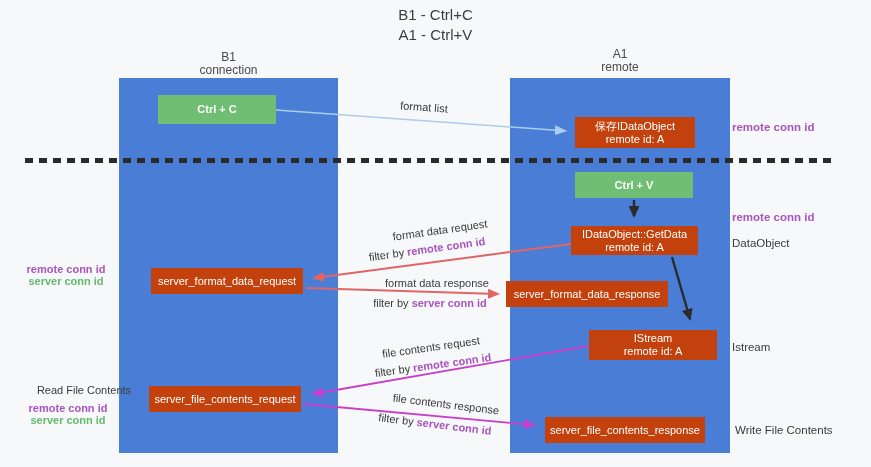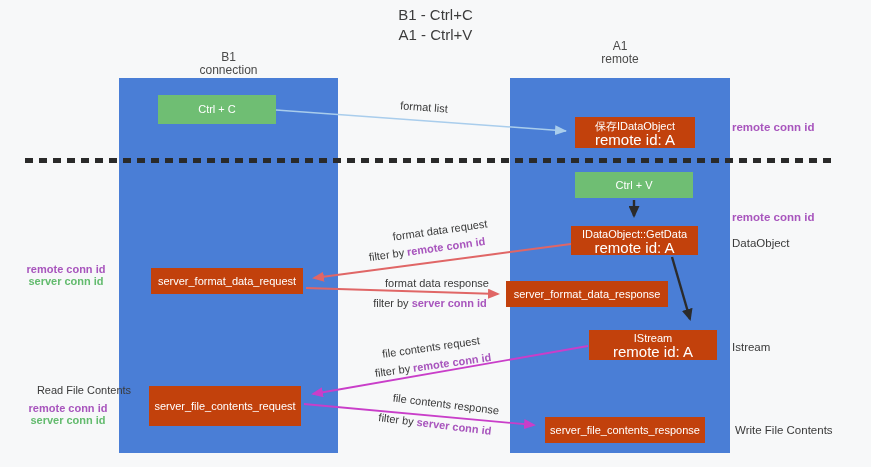--- a/index.html
+++ b/index.html
@@ -18,22 +18,22 @@
   .dashes{
     left:25px;top:158px;width:810px;height:5px;
     background:repeating-linear-gradient(90deg,#2a2a2a 0 8px,transparent 8px 14px);
   }
   .node{
     display:flex;flex-direction:column;align-items:center;justify-content:center;
     color:#fff;text-align:center;font-size:11px;line-height:13px;z-index:4;
     white-space:nowrap;
   }
   .node.orange{background:#c2410c;}
-  .node.green{background:#6fbe73;}
-  .node .sub{font-size:15px;}
+  .node.green{background:#6fbe73;font-weight:bold;}
+  .node .sub{font-size:11px;}
   .lbl{font-size:11px;color:#3a3a3a;white-space:nowrap;z-index:5;}
   .mid{transform:translate(-50%,-50%);}
   .rot-n8{transform:translate(-50%,-50%) rotate(-8deg);}
   .rot-p7{transform:translate(-50%,-50%) rotate(7deg);}
   .rot-p4{transform:translate(-50%,-50%) rotate(4deg);}
   .key-purple{color:#a855bd;font-weight:bold;}
   .key-green{color:#63bb6e;font-weight:bold;}
   .side{font-size:11.5px;}
   .filter-prefix{margin-right:3px;}
   svg.arrows{position:absolute;left:0;top:0;z-index:3;}
@@ -43,21 +43,21 @@
 
 <div class="canvas">
 
   <div class="abs title-line" style="top:6px;">B1 - Ctrl+C</div>
   <div class="abs title-line" style="top:26px;">A1 - Ctrl+V</div>
 
   <div class="abs lane-header" style="left:119px;top:51px;width:219px;">
     <div>B1</div>
     <div>connection</div>
   </div>
-  <div class="abs lane-header" style="left:510px;top:40px;width:220px;">
+  <div class="abs lane-header" style="left:510px;top:48px;width:220px;">
     <div>A1</div>
     <div>remote</div>
   </div>
 
   <div class="abs lane" style="left:119px;width:219px;"></div>
   <div class="abs lane" style="left:510px;width:220px;"></div>
 
   <div class="abs dashes"></div>
 
   <svg class="arrows" width="871" height="467">
@@ -108,21 +108,21 @@
 
   <div class="abs node orange" style="left:151px;top:268px;width:152px;height:26px;">
     <span>server_format_data_request</span>
   </div>
 
   <div class="abs node orange" style="left:589px;top:330px;width:128px;height:30px;">
     <span>IStream</span>
     <span class="sub">remote id: A</span>
   </div>
 
-  <div class="abs node orange" style="left:149px;top:386px;width:152px;height:40px;">
+  <div class="abs node orange" style="left:149px;top:386px;width:152px;height:26px;">
     <span>server_file_contents_request</span>
   </div>
 
   <div class="abs node orange" style="left:545px;top:417px;width:160px;height:26px;align-items:center;">
     <span>server_file_contents_response</span>
   </div>
 
   <div class="abs lbl rot-p4" style="left:424px;top:107px;">format list</div>
 
   <div class="abs lbl rot-n8" style="left:440px;top:230px;">format data request</div>

